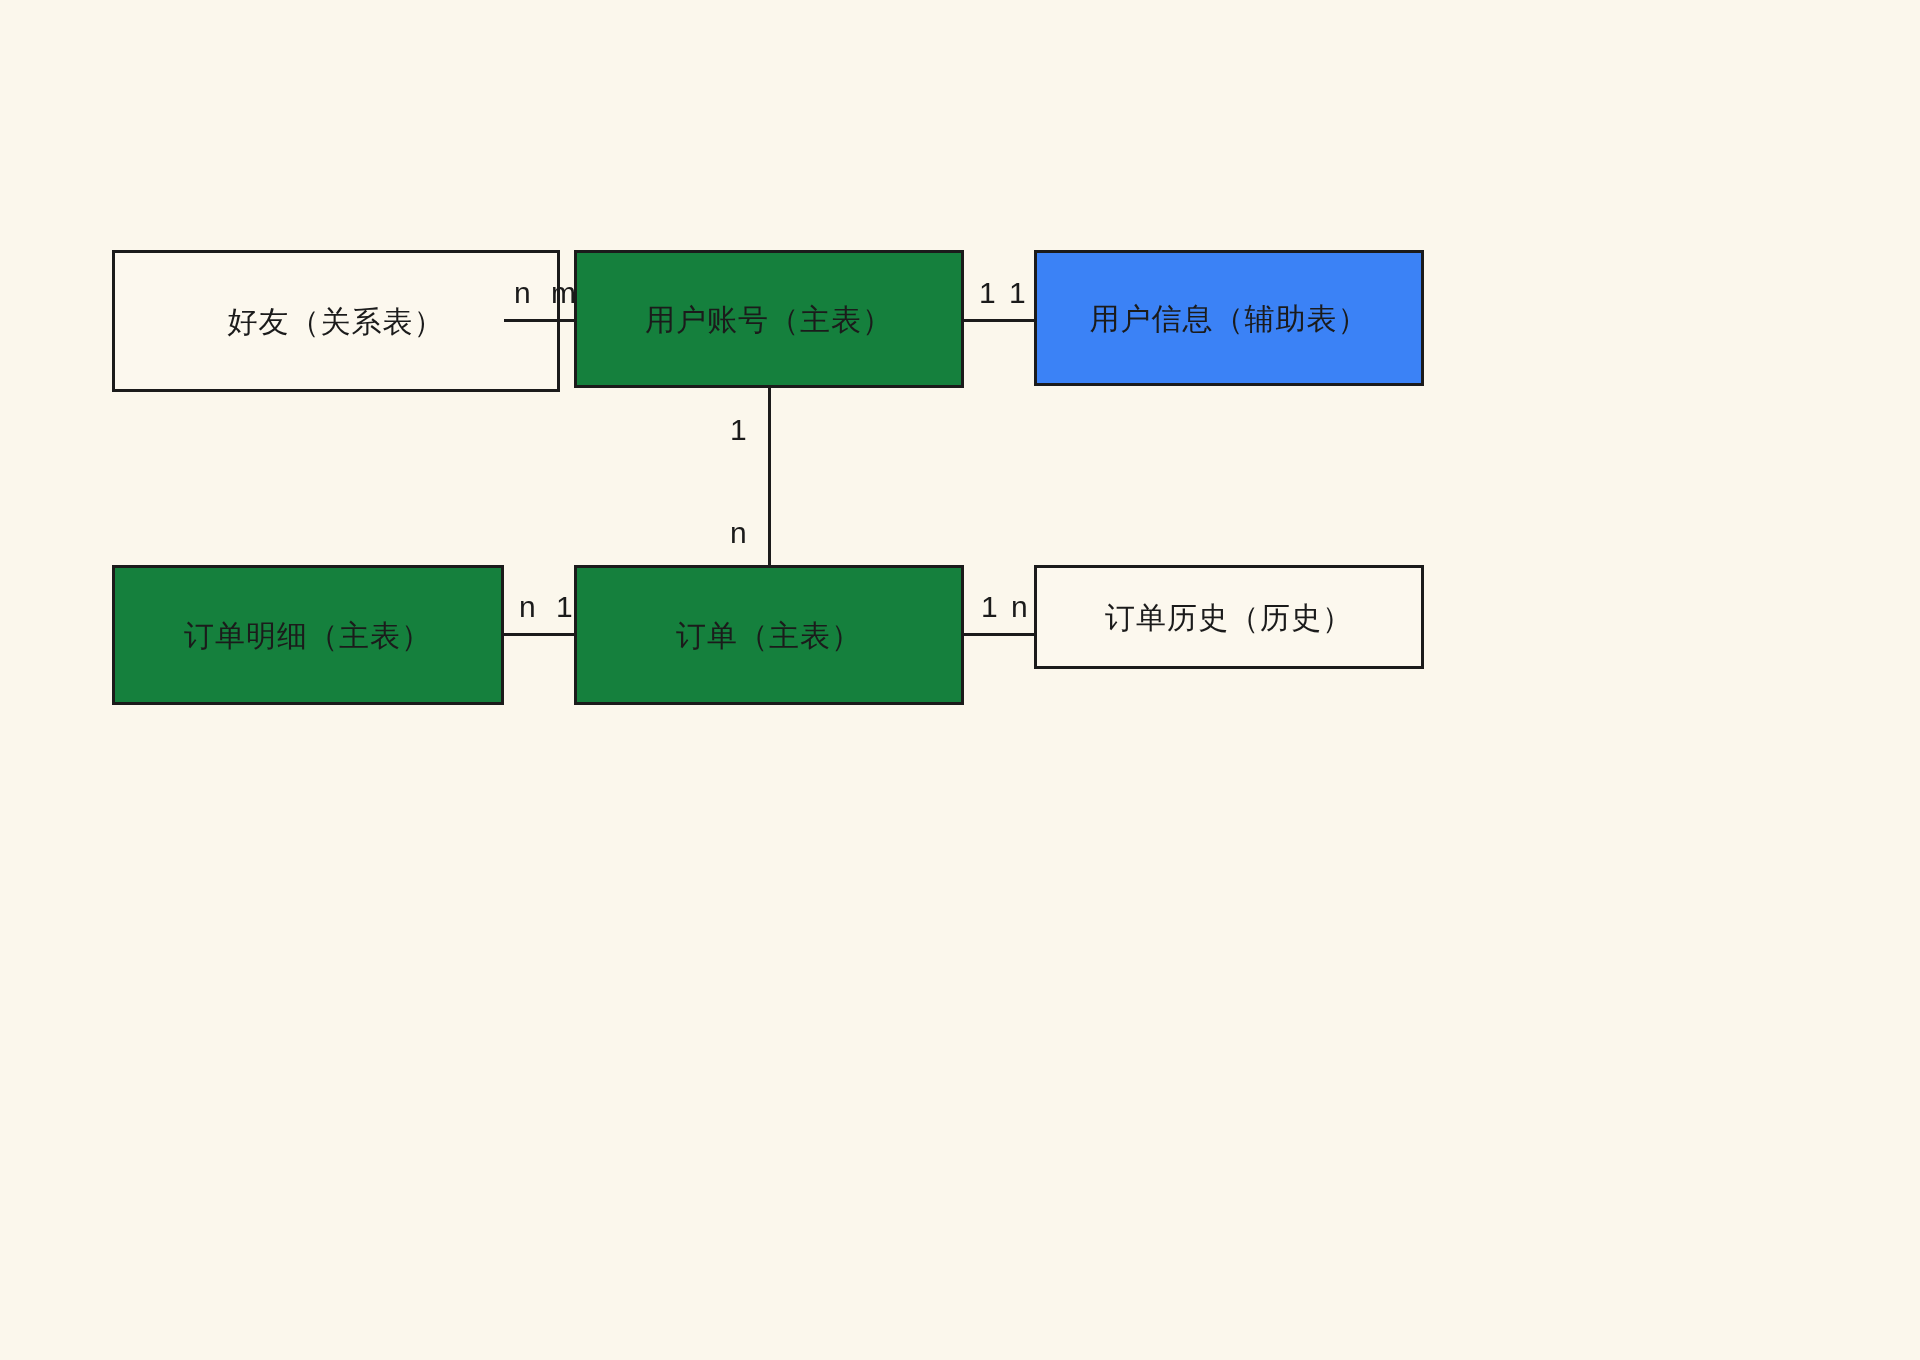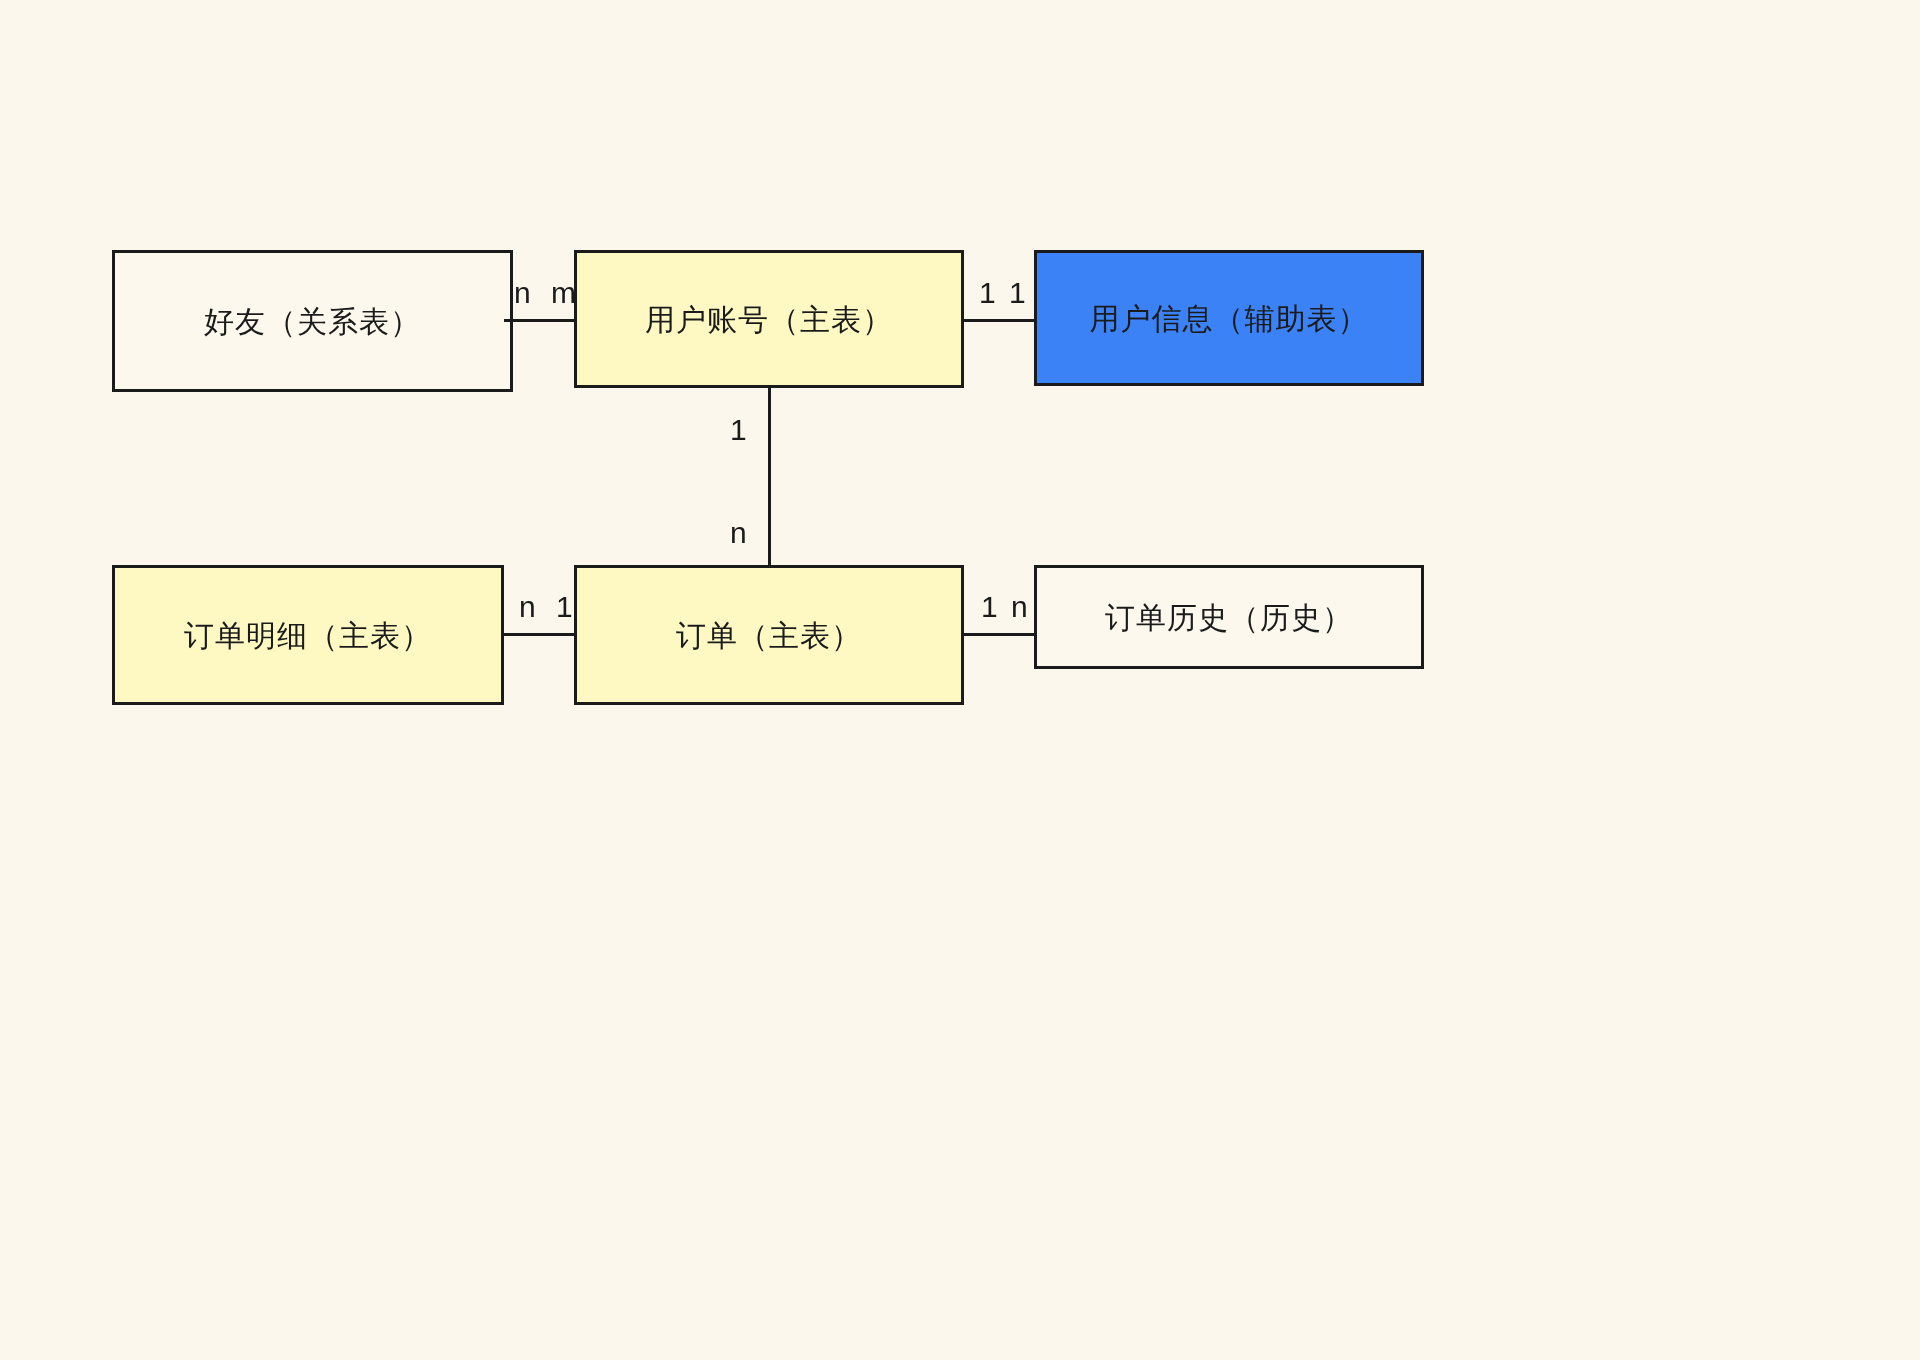--- a/index.html
+++ b/index.html
@@ -36,21 +36,21 @@
     font-size: 30px;
     letter-spacing: 1px;
     line-height: 1.3;
   }
   .entity .entity-label {
     display: block;
     padding: 0 10px;
   }
 
   .fill-plain  { background: #FCF8EE; }
-  .fill-yellow { background: #fef9c3; }
+  .fill-yellow { background: #15803d; }
   .fill-blue   { background: #3b82f6; }
 
   
   .conn {
     position: absolute;
     background: #1b1b1b;
   }
   .conn.h { height: 3px; }
   .conn.v { width: 3px; }
 
@@ -96,21 +96,21 @@
     color: #9b9b9b;
     letter-spacing: 2px;
     line-height: 1;
   }
 </style>
 </head>
 <body>
 
 <div id="canvas">
 
-  <div class="entity fill-plain" style="left:112px; top:250px; width:401px; height:142px;">
+  <div class="entity fill-plain" style="left:112px; top:250px; width:448px; height:142px;">
     <span class="entity-label">好友（关系表）</span>
   </div>
 
   <div class="entity fill-yellow" style="left:574px; top:250px; width:390px; height:138px;">
     <span class="entity-label">用户账号（主表）</span>
   </div>
 
   <div class="entity fill-blue" style="left:1034px; top:250px; width:390px; height:136px;">
     <span class="entity-label">用户信息（辅助表）</span>
   </div>

